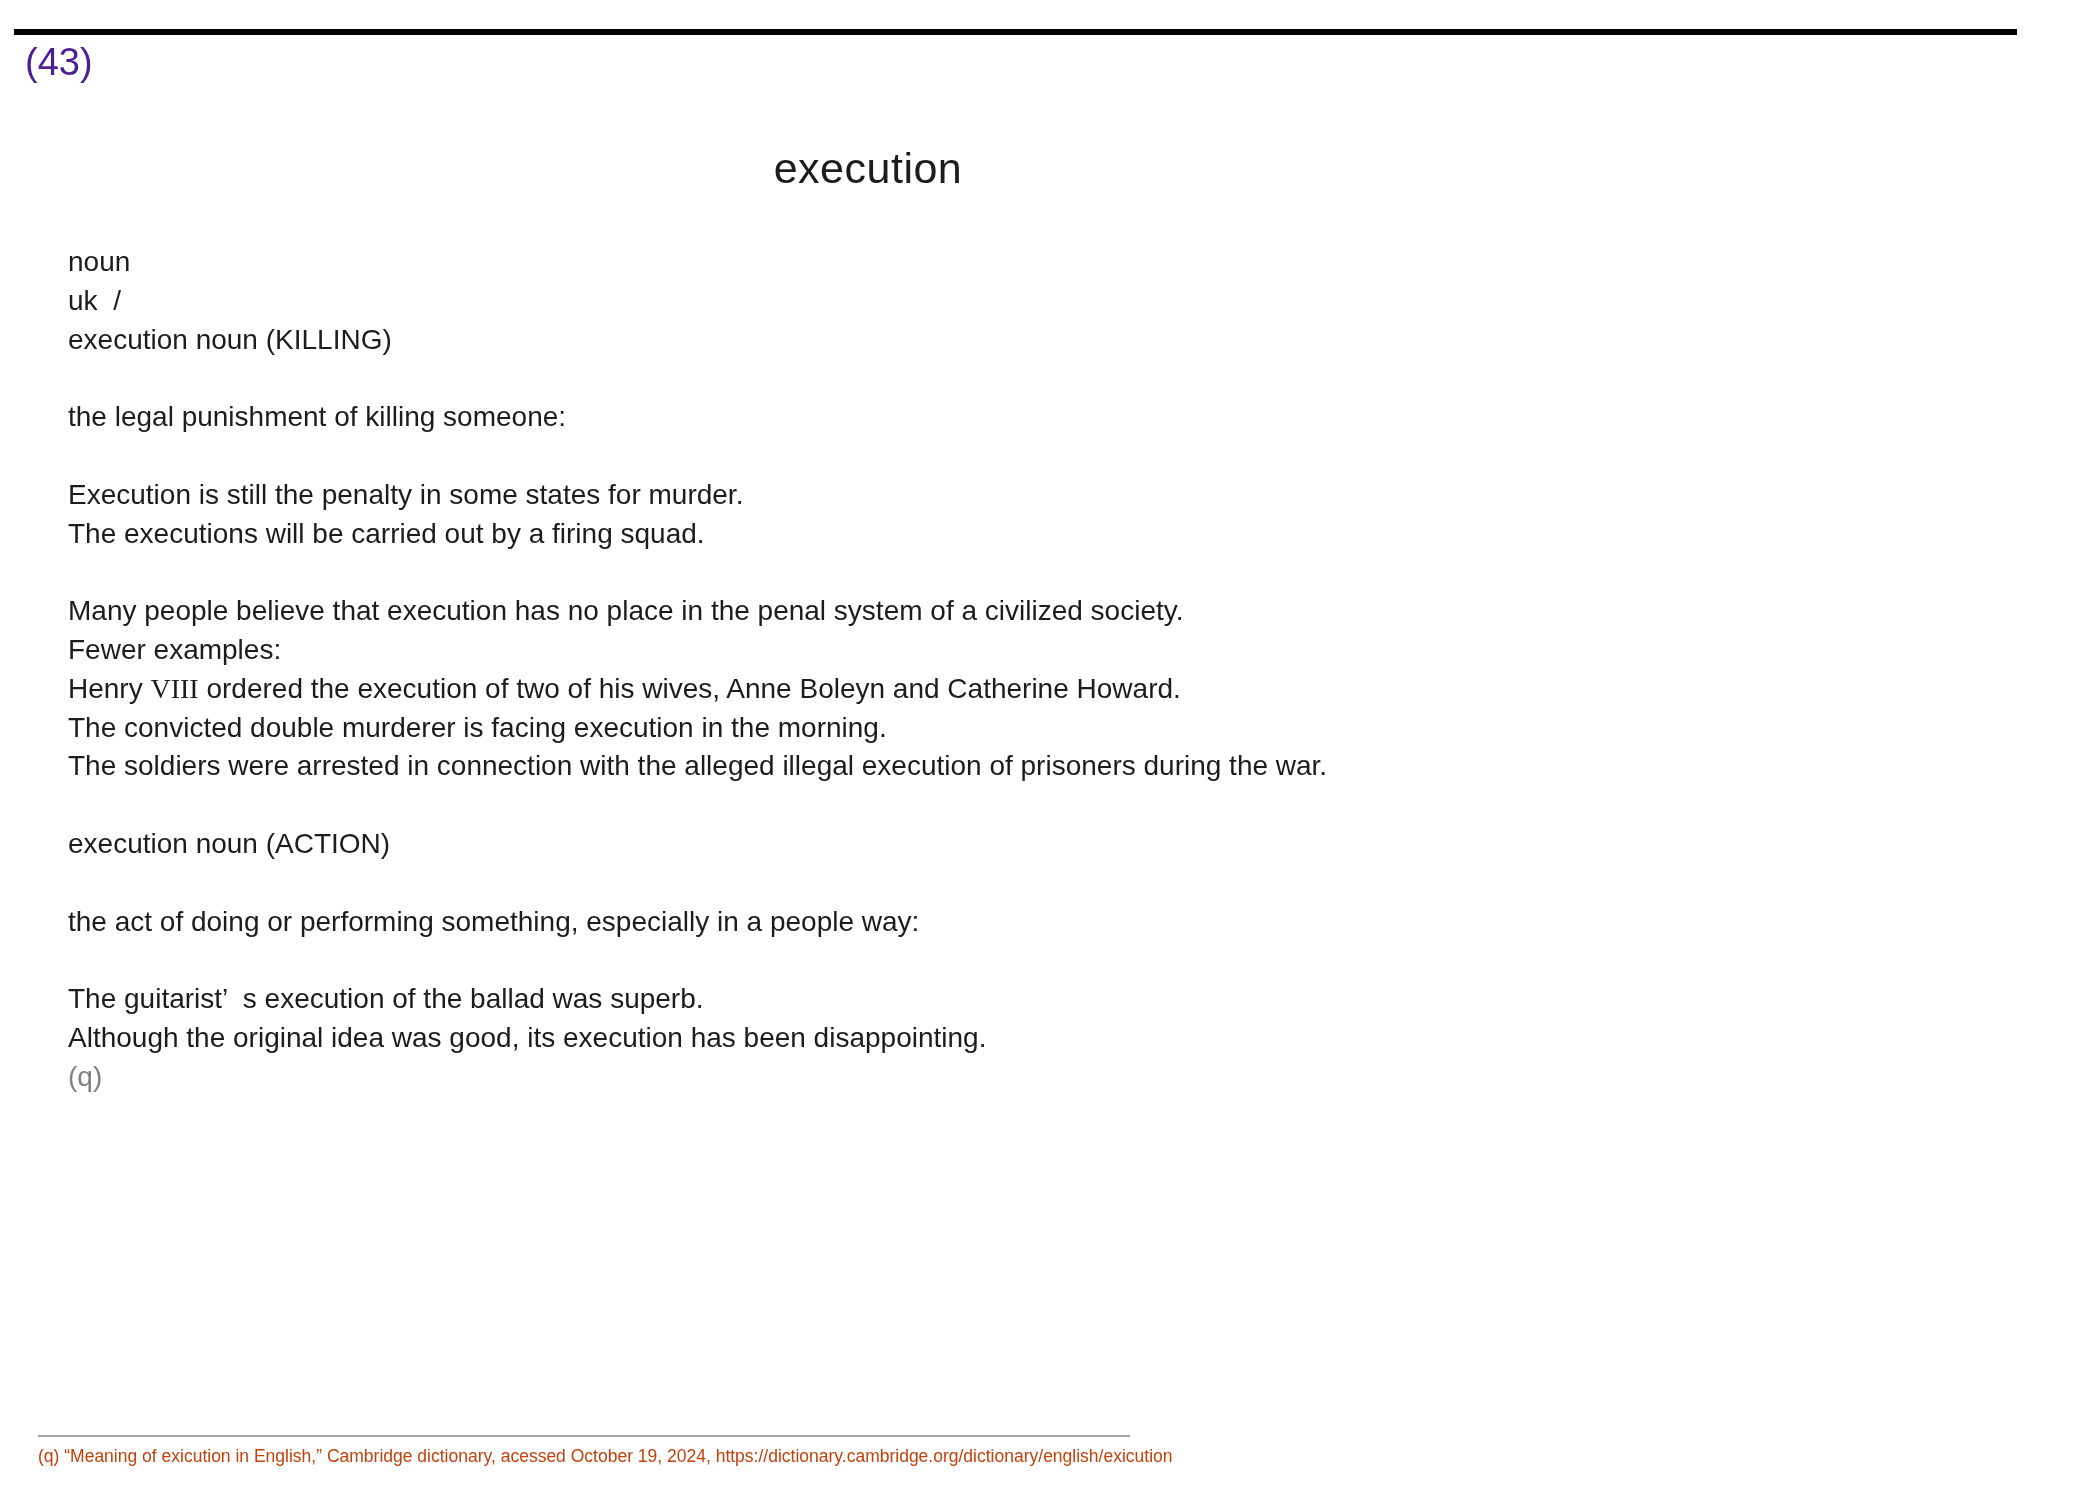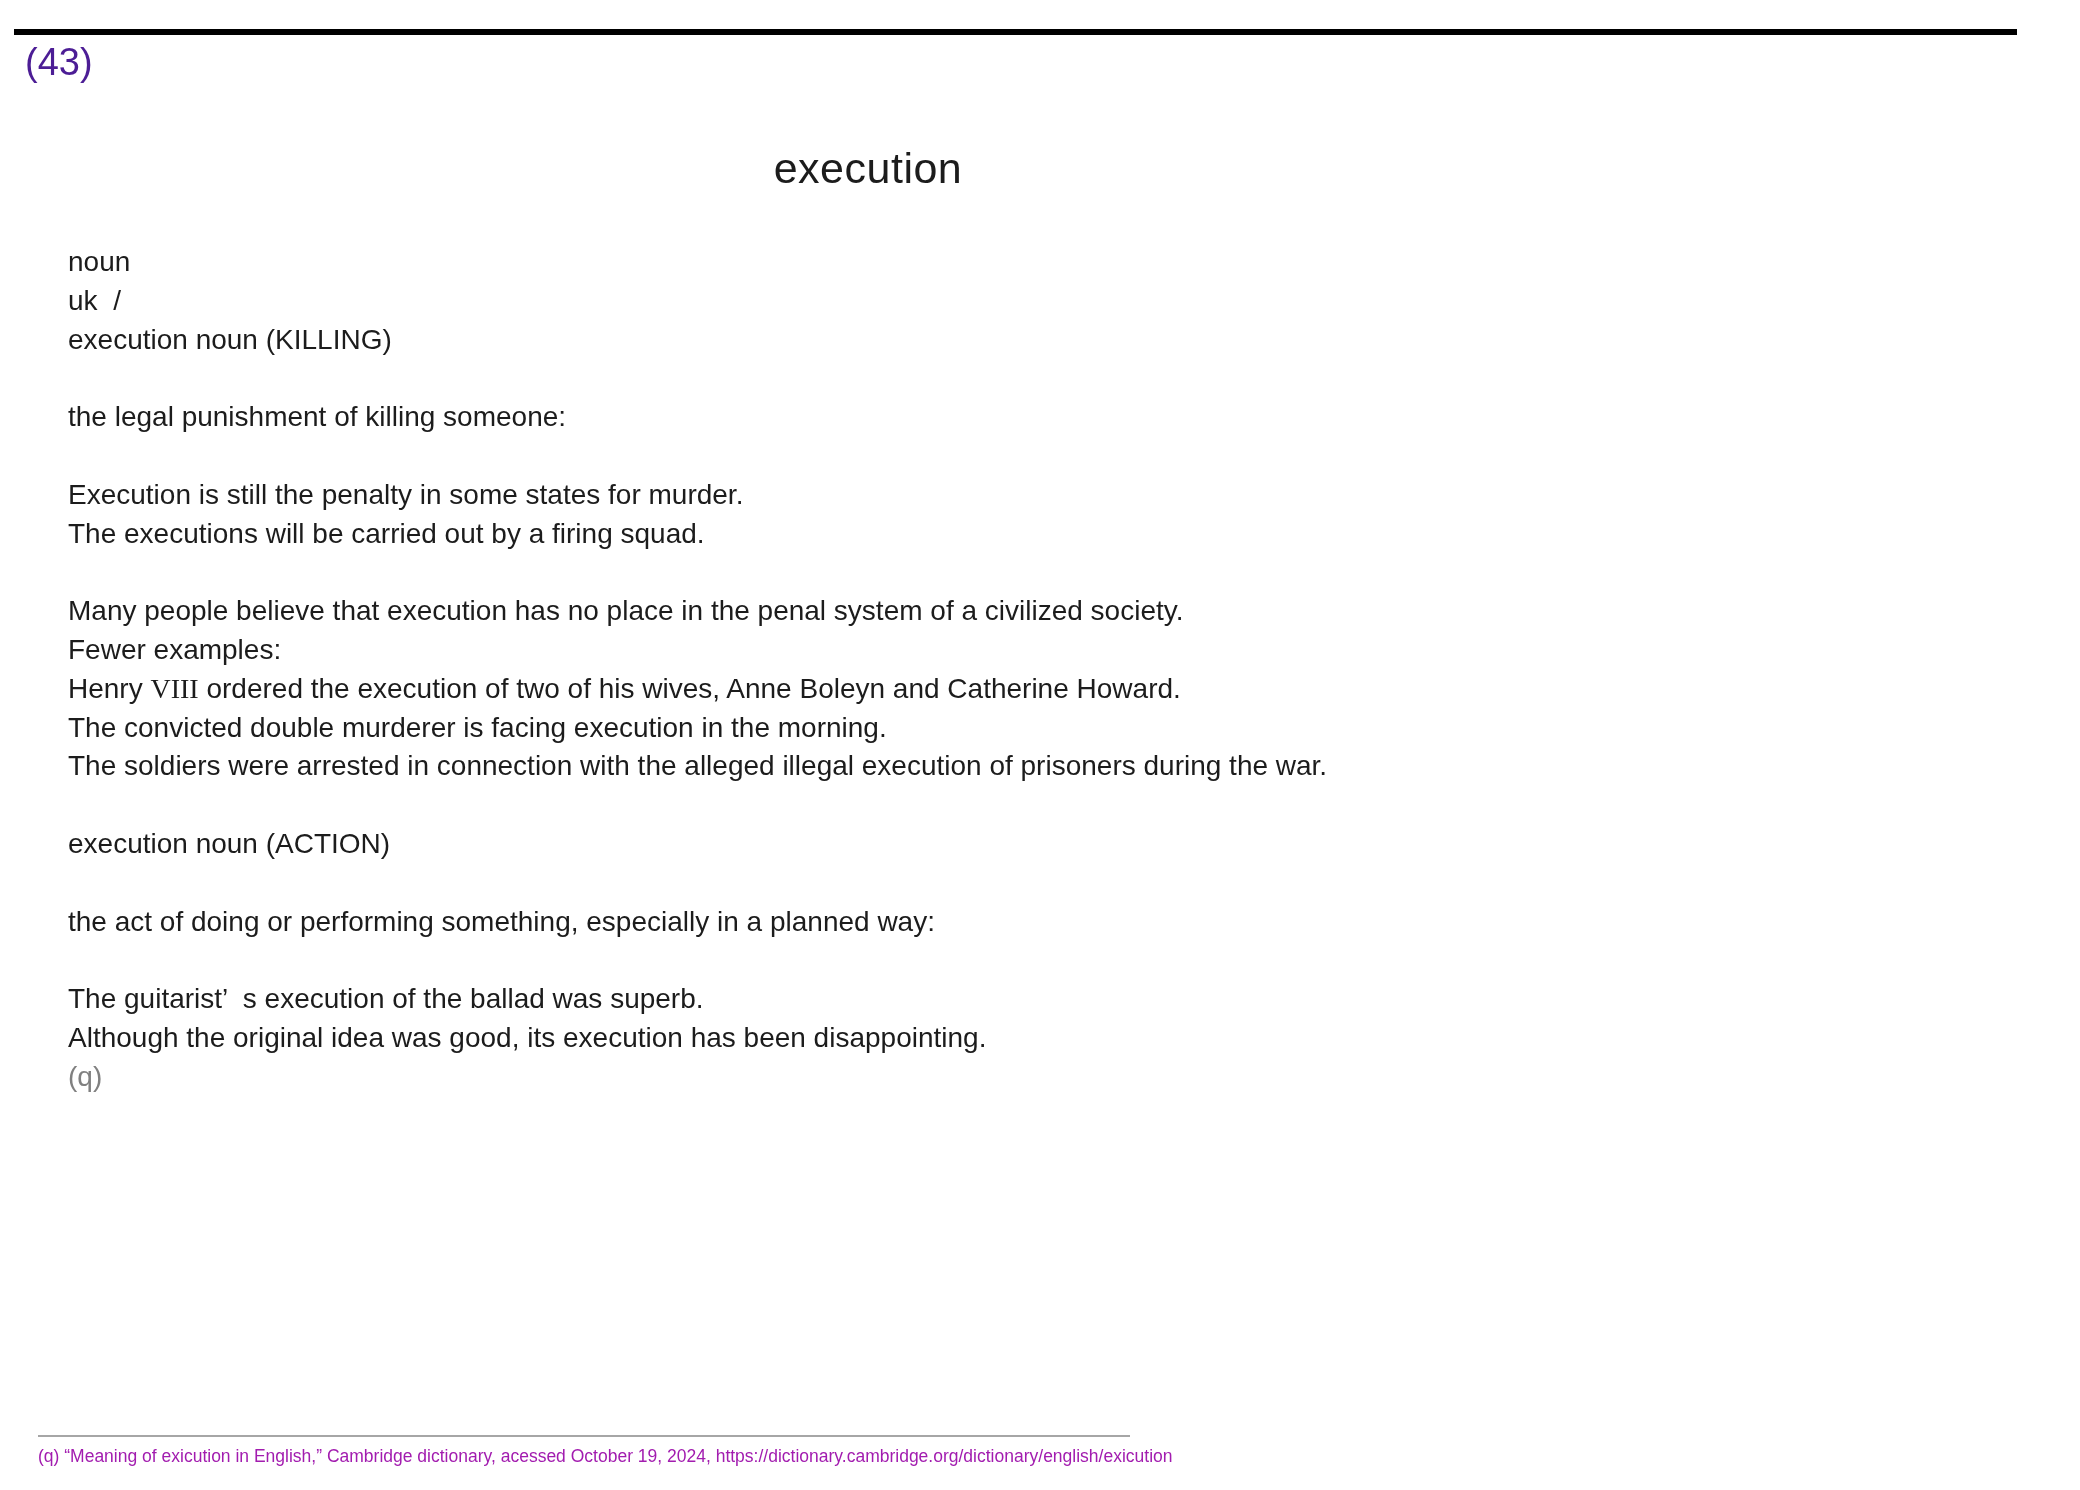--- a/index.html
+++ b/index.html
@@ -59,21 +59,21 @@
     width: 1092px;
     height: 2px;
     background: #a6a6a6;
   }
   .footer-text {
     position: absolute;
     left: 38px;
     top: 1444px;
     font-size: 17.5px;
     line-height: 1.4;
-    color: #a21caf;
+    color: #c2410c;
     white-space: pre-wrap;
   }
 </style>
 </head>
 <body>
 
 <div class="top-rule"></div>
 
 <div class="slide-number">(43)</div>
 
@@ -101,21 +101,21 @@
   <div class="line">Henry <span class="serif">VIII</span> ordered the execution of two of his wives, Anne Boleyn and Catherine Howard.</div>
   <div class="line">The convicted double murderer is facing execution in the morning.</div>
   <div class="line">The soldiers were arrested in connection with the alleged illegal execution of prisoners during the war.</div>
 
   <div class="spacer"></div>
 
   <div class="line">execution noun (ACTION)</div>
 
   <div class="spacer"></div>
 
-  <div class="line">the act of doing or performing something, especially in a planned way:</div>
+  <div class="line">the act of doing or performing something, especially in a people way:</div>
 
   <div class="spacer"></div>
 
   <div class="line">The guitarist’  s execution of the ballad was superb.</div>
   <div class="line">Although the original idea was good, its execution has been disappointing.</div>
   <div class="line muted">(q)</div>
 
 </main>
 
 <footer>

